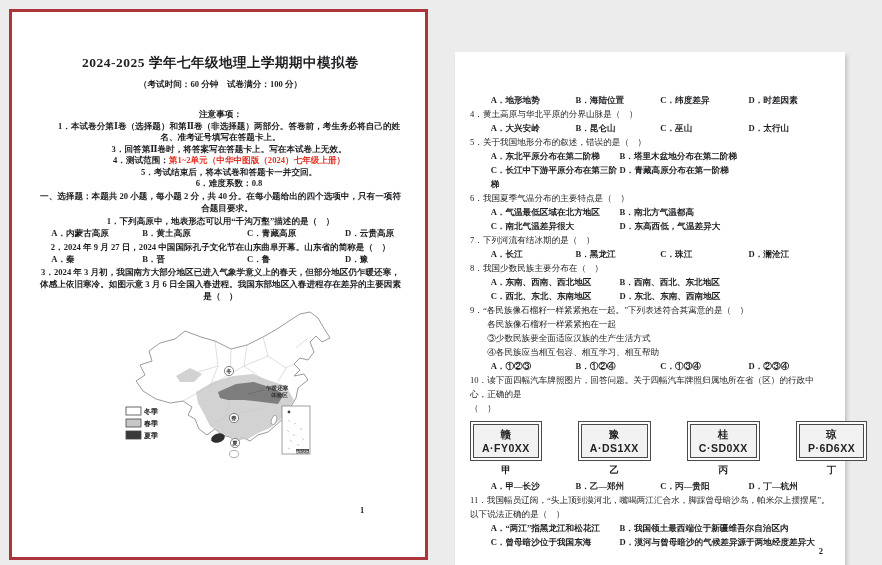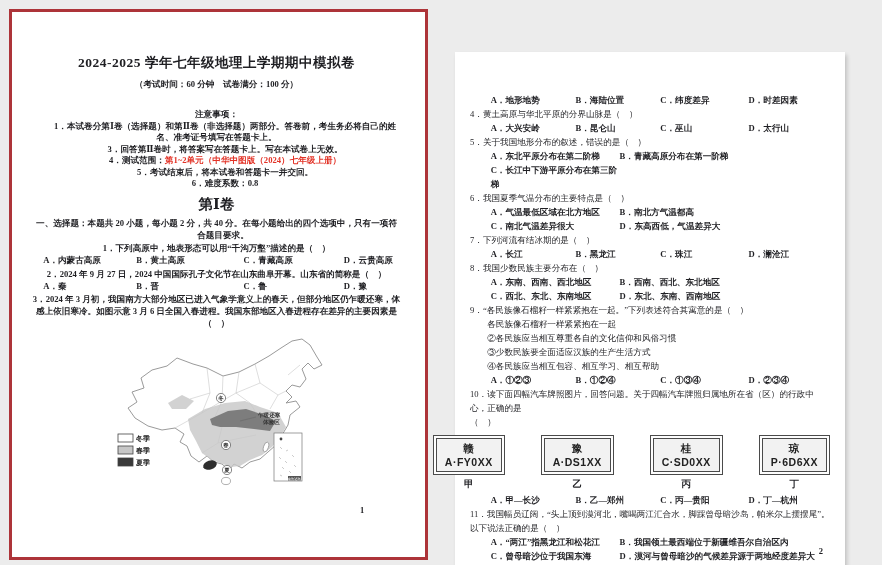--- a/index.html
+++ b/index.html
@@ -7,21 +7,21 @@
     width:882px;height:565px;position:relative;
     background:#ececec;
     font-family:"Liberation Serif","DejaVu Serif",serif;
     color:#1f1f23;
     -webkit-font-smoothing:antialiased;
   }
   .page{position:absolute;background:#ffffff;box-sizing:border-box;}
   #page1{
     left:9px;top:9px;width:419px;height:551px;
     border:3px solid #ad3439;
-    padding:28px 24px 0 20px;
+    padding:28px 24px 0 28px;
   }
   #page2{
     left:455px;top:12px;width:390px;height:546px;
     box-shadow:2px 3px 4px rgba(0,0,0,.18);
     padding:41px 15px 0 15px;
     margin-top:40px;
   }
   
   #page1 .title{
     text-align:center;font-size:13.5px;font-weight:bold;margin:14px 0 7px 0;letter-spacing:.5px;
@@ -37,21 +37,21 @@
   #page1 .optrow{padding-left:1.3em;grid-template-columns:26% 30% 28% 16%;}
   
   .map-wrap{margin:6px 0 0 78px;width:250px;}
   
   #page2 p{font-size:8.6px;line-height:14px;margin:0;font-weight:normal;}
   #page2 .optrow{padding-left:2.4em;line-height:14px;}
   #page2 .cols4{grid-template-columns:25% 25% 26% 24%;}
   #page2 .cols2{grid-template-columns:38% 62%;}
   #page2 .subitem{padding-left:2em;}
   
-  .plates{display:flex;justify-content:flex-end;gap:36px;margin:6px 0 2px 0;}
+  .plates{display:flex;justify-content:flex-start;gap:36px;margin:6px 0 2px 0;}
   .plate-cell{text-align:center;}
   .plate{
     border:1px solid #4a4a4a;padding:2px;display:inline-block;background:#fdfdfd;
   }
   .plate-inner{
     border:1px solid #4a4a4a;padding:3px 8px;
     font-family:"Liberation Sans","DejaVu Sans",sans-serif;
     font-size:10.5px;font-weight:bold;letter-spacing:.5px;color:#222;
     background:#f2f2f2;
   }
@@ -67,21 +67,20 @@
   <div class="title">2024-2025 学年七年级地理上学期期中模拟卷</div>
   <div class="subtitle">（考试时间：60 分钟　试卷满分：100 分）</div>
 
   <p>注意事项：</p>
   <p class="notice">1．本试卷分第Ⅰ卷（选择题）和第Ⅱ卷（非选择题）两部分。答卷前，考生务必将自己的姓名、准考证号填写在答题卡上。</p>
   <p class="notice">3．回答第Ⅱ卷时，将答案写在答题卡上。写在本试卷上无效。</p>
   <p class="notice"><span>4．测试范围：</span><span class="red">第1~2单元（中华中图版（2024）七年级上册）</span></p>
   <p class="notice">5．考试结束后，将本试卷和答题卡一并交回。</p>
   <p class="notice">6．难度系数：0.8</p>
 
-  <div class="part-heading">第Ⅰ卷</div>
   <p class="section-intro">一、选择题：本题共 20 小题，每小题 2 分，共 40 分。在每小题给出的四个选项中，只有一项符合题目要求。</p>
 
   <p class="q">1．下列高原中，地表形态可以用“千沟万壑”描述的是（　）</p>
   <div class="optrow">
     <span>A．内蒙古高原</span>
     <span>B．黄土高原</span>
     <span>C．青藏高原</span>
     <span>D．云贵高原</span>
   </div>
 
@@ -165,24 +164,25 @@
   <div class="optrow cols4">
     <span>A．大兴安岭</span>
     <span>B．昆仑山</span>
     <span>C．巫山</span>
     <span>D．太行山</span>
   </div>
 
   <p>5．关于我国地形分布的叙述，错误的是（　）</p>
   <div class="optrow cols2">
     <span>A．东北平原分布在第二阶梯</span>
-    <span>B．青藏高原分布在第一阶梯</span>
+    <span>B．塔里木盆地分布在第二阶梯</span>
   </div>
   <div class="optrow cols2">
     <span>C．长江中下游平原分布在第三阶梯</span>
+    <span>D．青藏高原分布在第一阶梯</span>
   </div>
 
   <p>6．我国夏季气温分布的主要特点是（　）</p>
   <div class="optrow cols2">
     <span>A．气温最低区域在北方地区</span>
     <span>B．南北方气温都高</span>
   </div>
   <div class="optrow cols2">
     <span>C．南北气温差异很大</span>
     <span>D．东高西低，气温差异大</span>
@@ -201,21 +201,20 @@
     <span>A．东南、西南、西北地区</span>
     <span>B．西南、西北、东北地区</span>
   </div>
   <div class="optrow cols2">
     <span>C．西北、东北、东南地区</span>
     <span>D．东北、东南、西南地区</span>
   </div>
 
   <p>9．“各民族像石榴籽一样紧紧抱在一起。”下列表述符合其寓意的是（　）</p>
   <p class="subitem">各民族像石榴籽一样紧紧抱在一起</p>
-  <p class="subitem">②各民族应当相互尊重各自的文化信仰和风俗习惯</p>
   <p class="subitem">③少数民族要全面适应汉族的生产生活方式</p>
   <p class="subitem">④各民族应当相互包容、相互学习、相互帮助</p>
   <div class="optrow cols4">
     <span>A．①②③</span>
     <span>B．①②④</span>
     <span>C．①③④</span>
     <span>D．②③④</span>
   </div>
 
   <p>10．读下面四幅汽车牌照图片，回答问题。关于四幅汽车牌照归属地所在省（区）的行政中心，正确的是</p>

